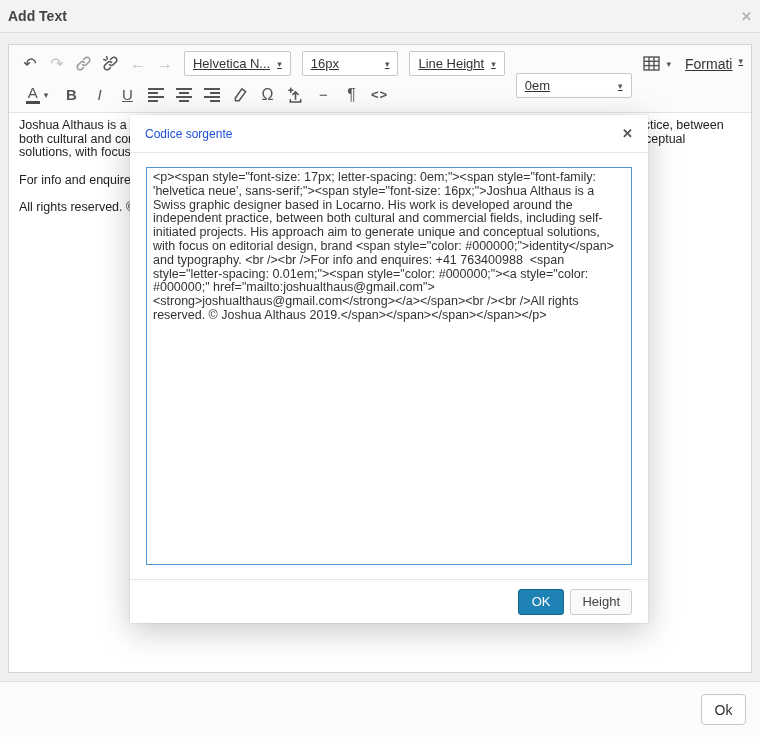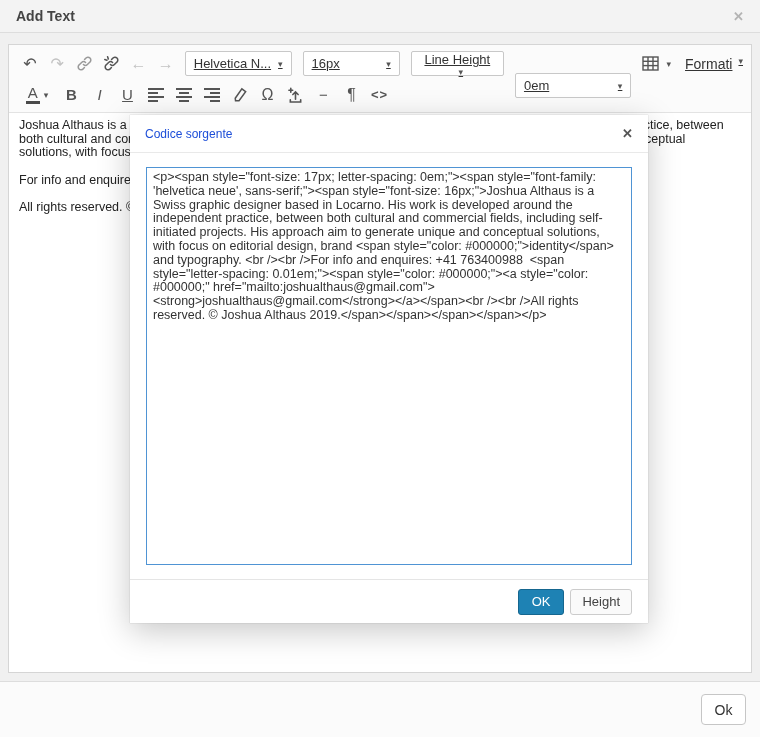--- a/index.html
+++ b/index.html
@@ -4,42 +4,42 @@
 <style>
   * { margin:0; padding:0; box-sizing:border-box; }
   html,body { width:760px; height:737px; overflow:hidden; }
   body { font-family:"Liberation Sans", sans-serif; background:#f0f0f0; }
 
   .window { position:relative; width:760px; height:737px; background:#f0f0f0; }
 
   
   .titlebar { position:absolute; top:0; left:0; right:0; height:33px; background:#f3f3f3;
               border-bottom:1px solid #ddd; display:flex; align-items:center;
-              justify-content:space-between; padding:0 16px; }
+              justify-content:space-between; padding:0 8px; }
   .titlebar .title { font-size:14px; font-weight:bold; color:#444; }
   .titlebar .close { font-size:13px; font-weight:bold; color:#b3b3b3; cursor:pointer; }
 
   
   .editor { position:absolute; left:8px; top:44px; width:744px; height:629px;
             background:#fff; border:1px solid #d5d5d5; display:flex; flex-direction:column; }
 
   .toolbar { background:#fbfbfb; border-bottom:1px solid #e3e3e3; padding:3px 8px 2px; }
   .tb-row { display:flex; align-items:center; height:31px; gap:1px; }
 
   .tbtn { width:27px; height:25px; display:flex; align-items:center; justify-content:center;
           background:transparent; border:1px solid transparent; border-radius:2px;
           color:#555; font-size:16px; cursor:pointer; font-family:"Liberation Sans",sans-serif; }
   .tbtn.dim { color:#c3c3c3; }
   .tbtn.mid { color:#9a9a9a; }
   .tbtn svg { display:block; }
 
   .tsel { height:25px; border:1px solid #c8c8c8; border-radius:2px; background:#fff;
           display:flex; align-items:center; justify-content:space-between; padding:0 8px;
           font-size:13px; color:#333; margin:0 5px; cursor:pointer; white-space:nowrap;text-decoration:underline; }
-  .w-ff { width:108px; } .w-fs { width:100px; } .w-lh { width:96px;flex-direction:column; } .w-em { width:120px;margin-top:44px; }
+  .w-ff { width:108px; } .w-fs { width:100px; } .w-lh { width:96px; } .w-em { width:120px;margin-top:44px; }
   .caret { font-size:9px; color:#555; margin-left:7px; }
 
   .tmenu { display:flex; font-size:14px; color:#333; margin-left:8px; cursor:pointer;text-decoration:underline; }
   .tmenu .caret { margin-left:6px; }
 
   .glyph-b { font-weight:bold; font-size:15px; }
   .glyph-i { font-style:italic; font-size:15px; }
   .glyph-u { text-decoration:underline; font-size:15px; }
   .glyph-omega { font-size:16px; }
   .glyph-hr { font-size:15px; }

